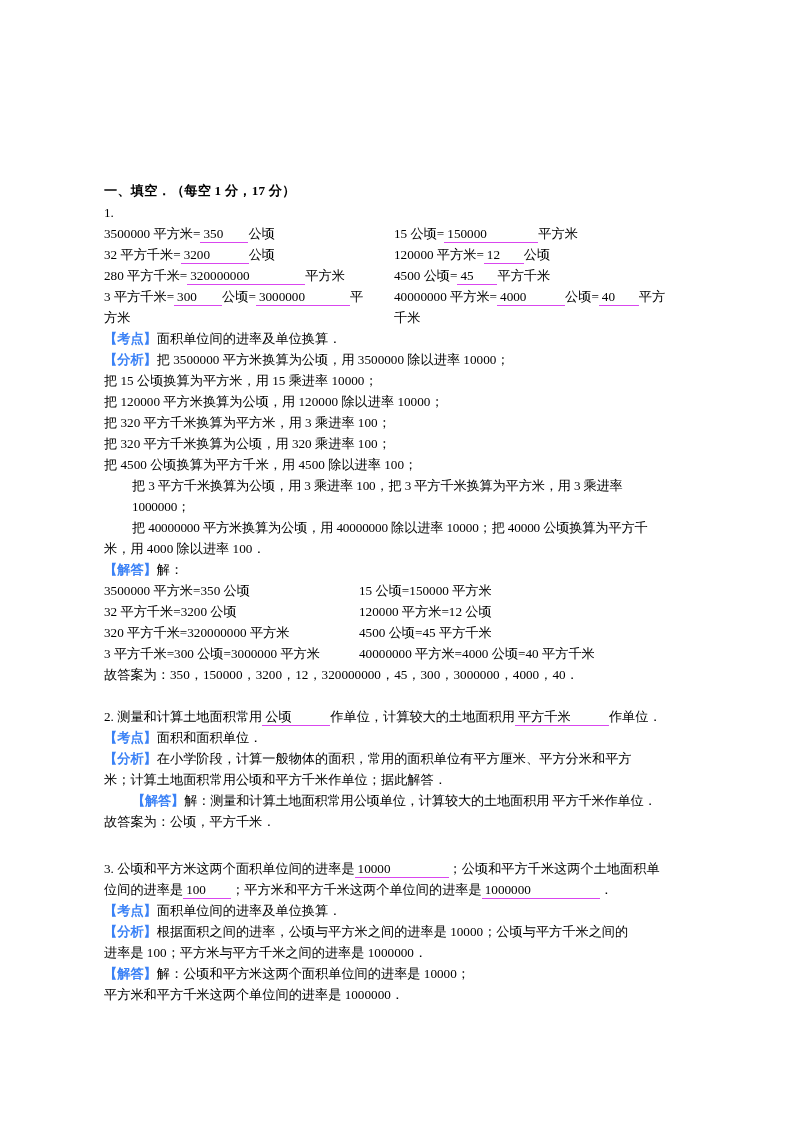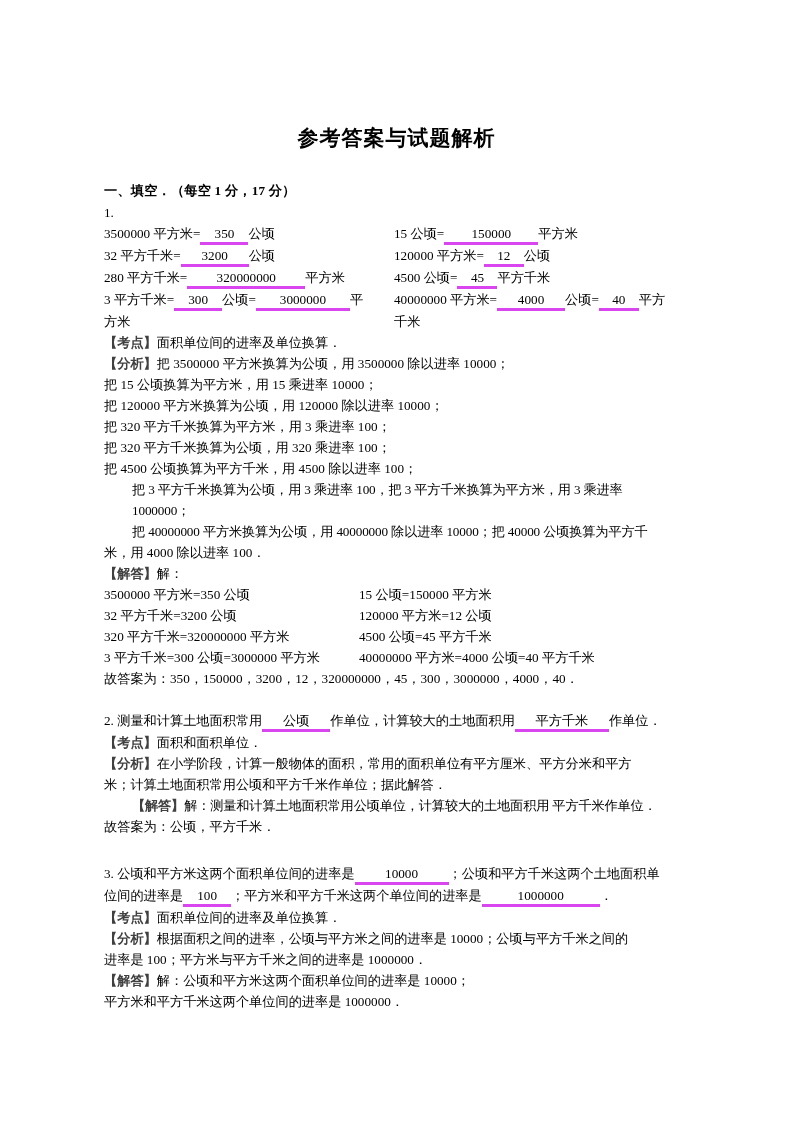--- a/index.html
+++ b/index.html
@@ -79,53 +79,52 @@
     width: 255px;
     flex: 0 0 255px;
   }
   .ans-col-r {
     flex: 1 1 auto;
   }
 
   
   .blank {
     display: inline-block;
-    border-bottom: 3px solid #d946ef;
-    text-align: center;
+    border-bottom: 1px solid #d946ef;
+    text-align: left;
     padding: 0 3px;
     line-height: 17px;
     white-space: nowrap;
   }
   .blank.w-nr { min-width: 34px; }
   .blank.w-sm { min-width: 42px; }
   .blank.w-md { min-width: 62px; }
   .blank.w-lg { min-width: 88px; }
   .blank.w-xl { min-width: 112px; }
 
   .tag {
-    color: #404040;
+    color: #3b82f6;
     font-weight: bold;
     font-family: "Liberation Serif", "DejaVu Serif", serif;
   }
   .line {
     margin: 0;
     line-height: 21px;
   }
   .tight {
     letter-spacing: -0.15px;
     margin-left: 28px;
   }
   .nowrap { white-space: nowrap; }
 </style>
 </head>
 <body>
 
 <div class="page">
 
-  <div class="doc-title">参考答案与试题解析</div>
 
   <div class="content">
 
     <div class="section-heading">一、填空．（每空 1 分，17 分）</div>
 
     <div class="q-block">
 
       <div class="qnum line">1.</div>
 
       <div class="conv-row">

